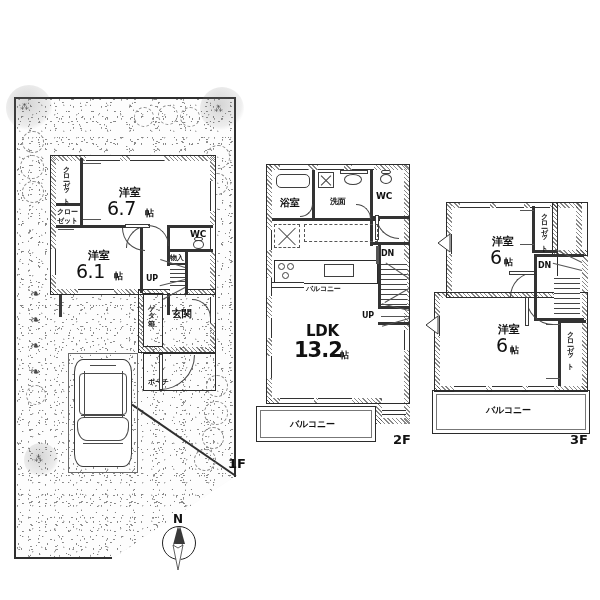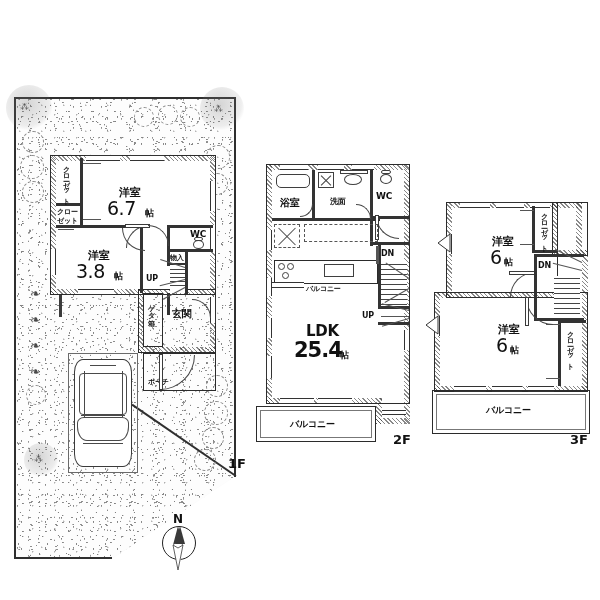--- a/index.html
+++ b/index.html
@@ -241,21 +241,21 @@
 
     <div class="thin" style="left:69px;top:66px;width:18px;height:1px;"></div>
     <div class="thin" style="left:69px;top:122px;width:18px;height:1px;"></div>
     <div class="thin" style="left:44px;top:132px;width:16px;height:1px;"></div>
 
     <div class="lbl rname" style="left:105px;top:90px;">洋室</div>
     <div class="lbl rsize" style="left:93px;top:102px;">6.7</div>
     <div class="lbl rsizeSm" style="left:131px;top:112px;">帖</div>
 
     <div class="lbl rname" style="left:74px;top:153px;">洋室</div>
-    <div class="lbl rsize" style="left:62px;top:165px;">3.8</div>
+    <div class="lbl rsize" style="left:62px;top:165px;">6.1</div>
     <div class="lbl rsizeSm" style="left:100px;top:175px;">帖</div>
 
     <div class="arcQ3" style="left:112px;top:128px;width:22px;height:22px;"></div>
     <div class="leaf" style="left:111px;top:127px;width:23px;height:2px;"></div>
     <div class="arcQ4" style="left:134px;top:128px;width:20px;height:20px;"></div>
     <div class="arcQ" style="left:108px;top:131px;width:22px;height:22px;"></div>
 
     <div class="lbl mid" style="left:176px;top:133px;font-size:9px;">WC</div>
     <div class="fixR" style="left:179px;top:143px;width:11px;height:9px;border-radius:50%;"></div>
     <div class="fix" style="left:180px;top:140px;width:9px;height:4px;border-radius:2px;"></div>
@@ -367,21 +367,21 @@
     <div class="dashbox" style="left:42px;top:64px;width:74px;height:18px;"></div>
     <div class="outline" style="left:12px;top:100px;width:104px;height:24px;"></div>
     <div class="fixR" style="left:16px;top:103px;width:7px;height:7px;"></div>
     <div class="fixR" style="left:25px;top:103px;width:7px;height:7px;"></div>
     <div class="fixR" style="left:20px;top:112px;width:7px;height:7px;"></div>
     <div class="fix" style="left:62px;top:104px;width:30px;height:13px;"></div>
     <div class="lbl tiny7" style="left:44px;top:126px;">バルコニー</div>
     <div class="thin" style="left:10px;top:122px;width:32px;height:4px;background:#fff;border-top:1px solid #333;border-bottom:1px solid #333;"></div>
 
     <div class="lbl" style="left:44px;top:164px;font-size:15px;font-weight:700;">LDK</div>
-    <div class="lbl" style="left:32px;top:180px;font-size:21px;font-weight:700;letter-spacing:-1px;">25.4</div>
+    <div class="lbl" style="left:32px;top:180px;font-size:21px;font-weight:700;letter-spacing:-1px;">13.2</div>
     <div class="lbl rsizeSm" style="left:78px;top:191px;">帖</div>
 
     <div class="wallh" style="left:116px;top:84px;width:3px;height:62px;"></div>
     <div class="wallh" style="left:116px;top:146px;width:32px;height:3px;"></div>
     <div class="wallh" style="left:116px;top:162px;width:32px;height:3px;"></div>
     <div class="wallh" style="left:114px;top:86px;width:3px;height:18px;background:#555;"></div>
 
     <div class="lbl" style="left:119px;top:90px;font-size:8px;font-weight:700;">DN</div>
     <div class="stepBox" style="left:119px;top:102px;width:26px;height:44px;border:0;"></div>
     <div class="step" style="left:119px;top:104px;width:26px;"></div>

